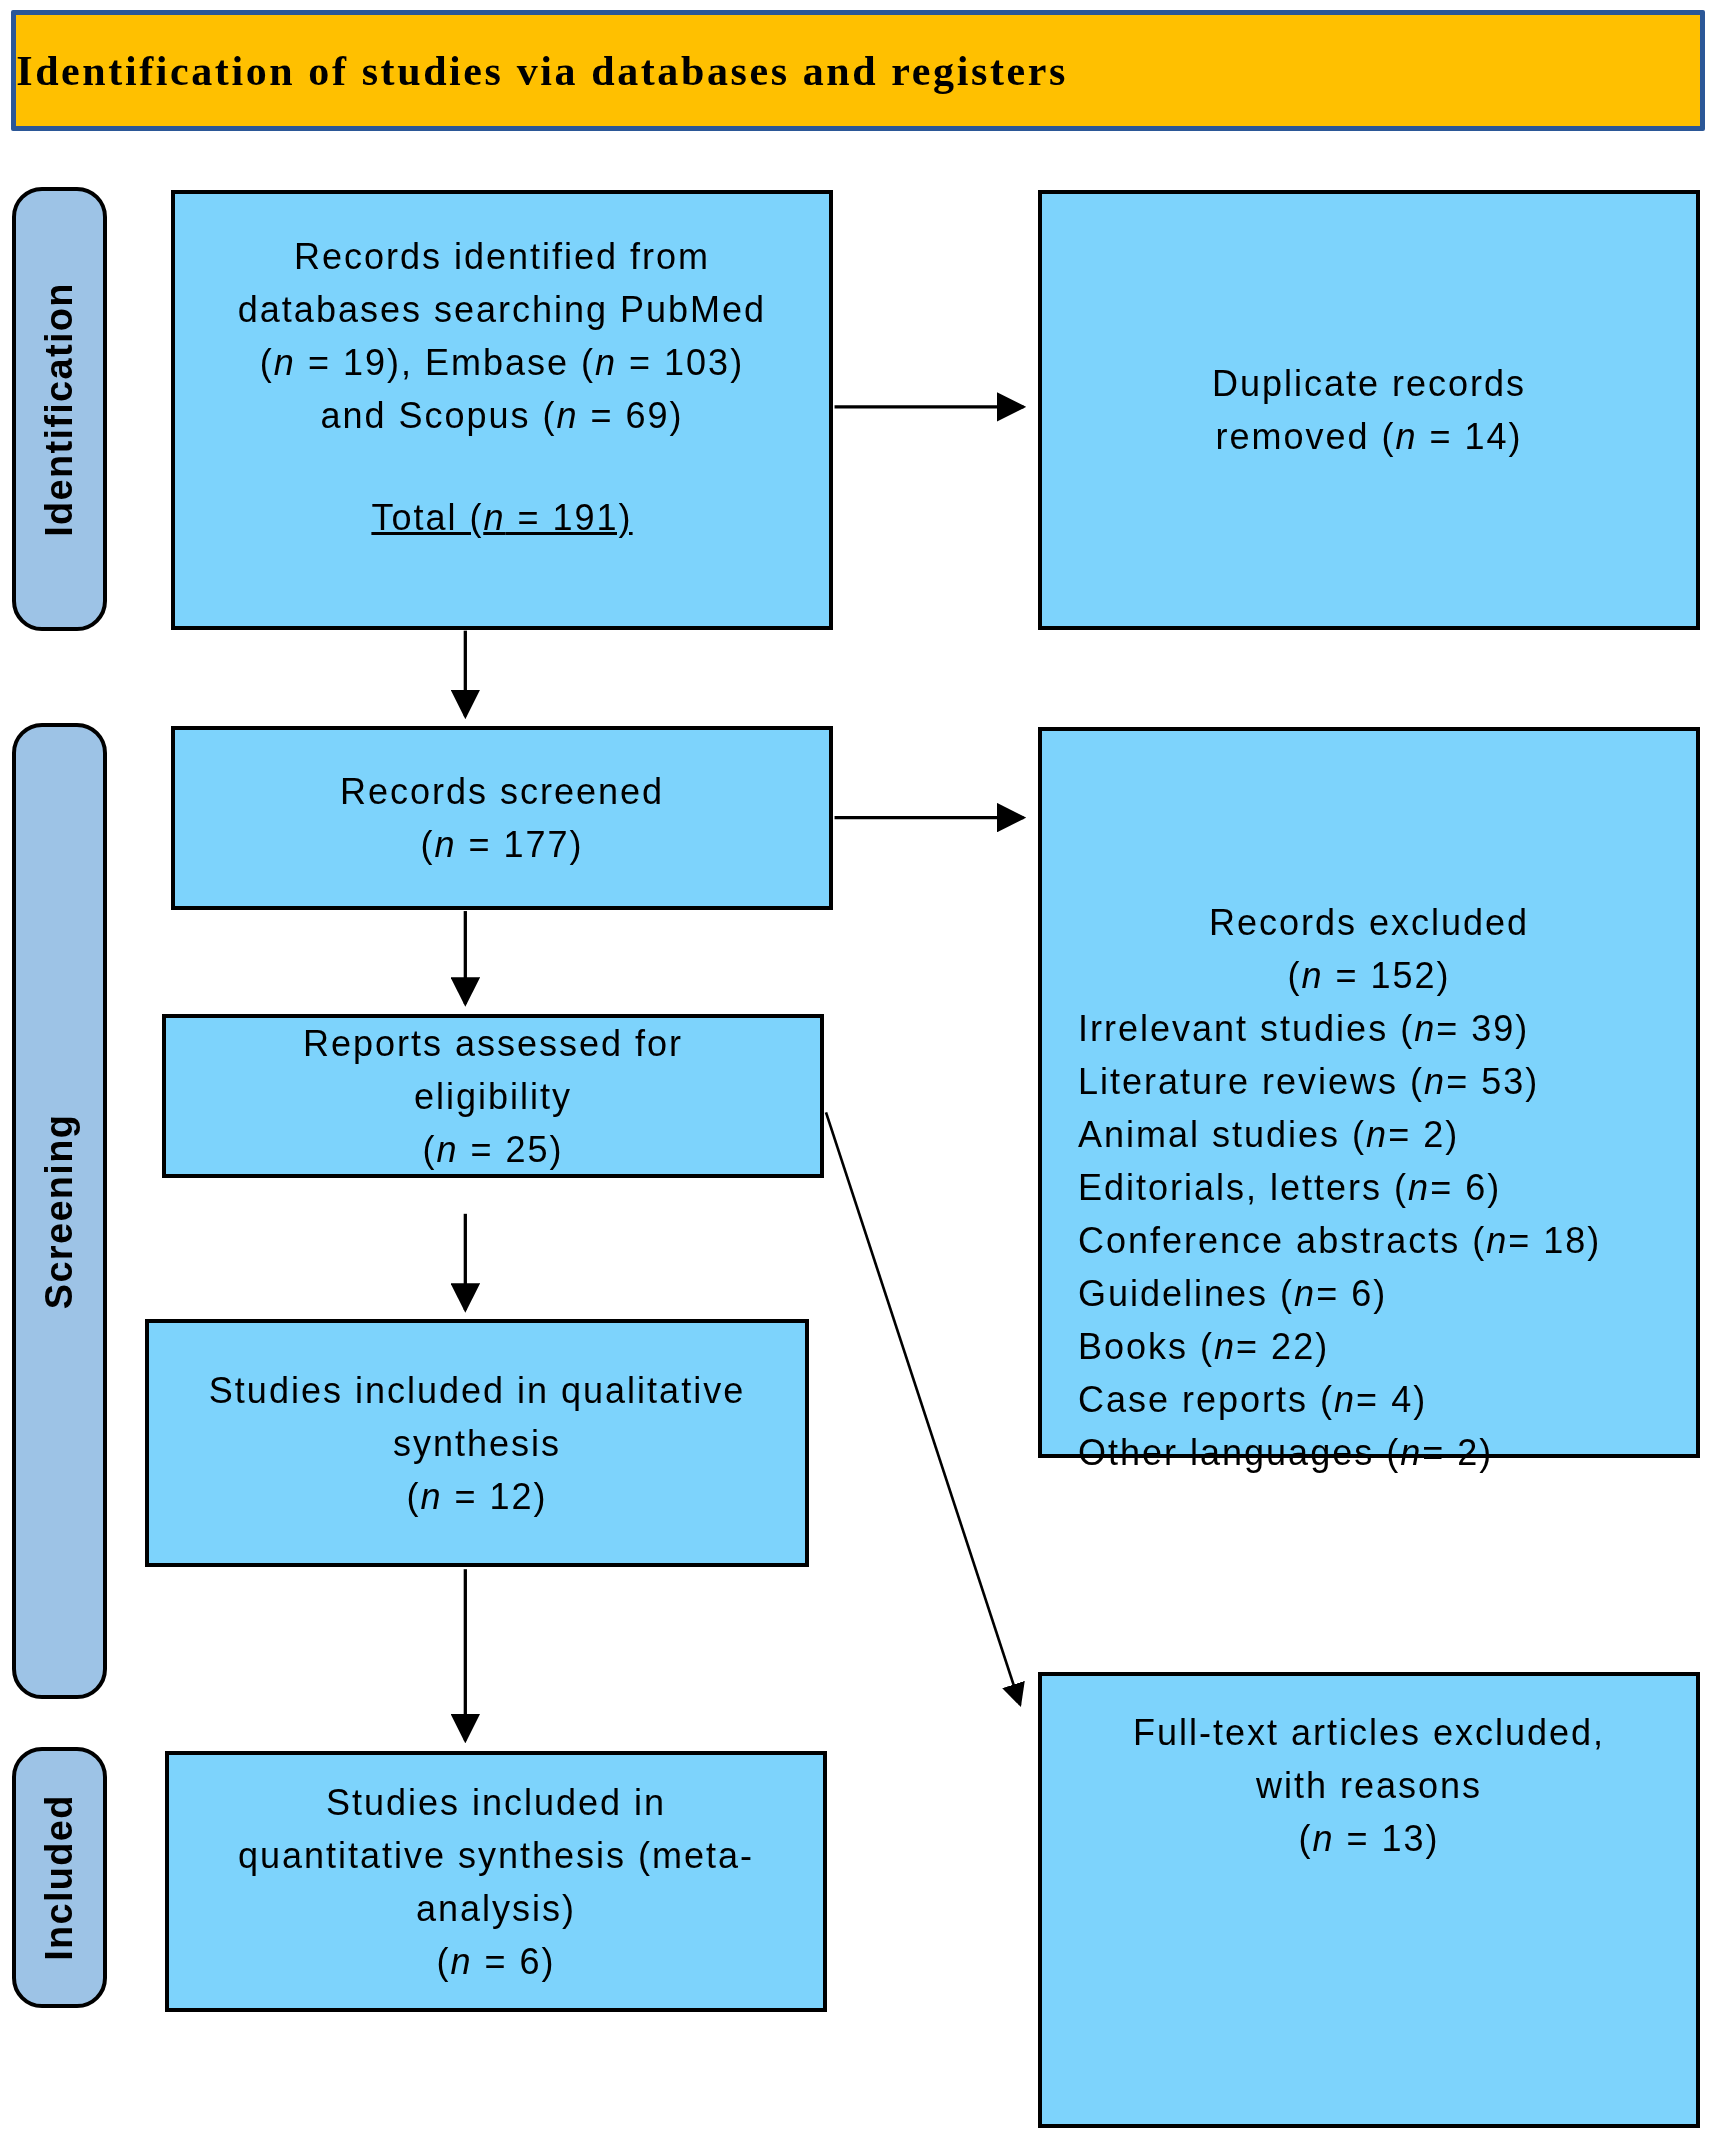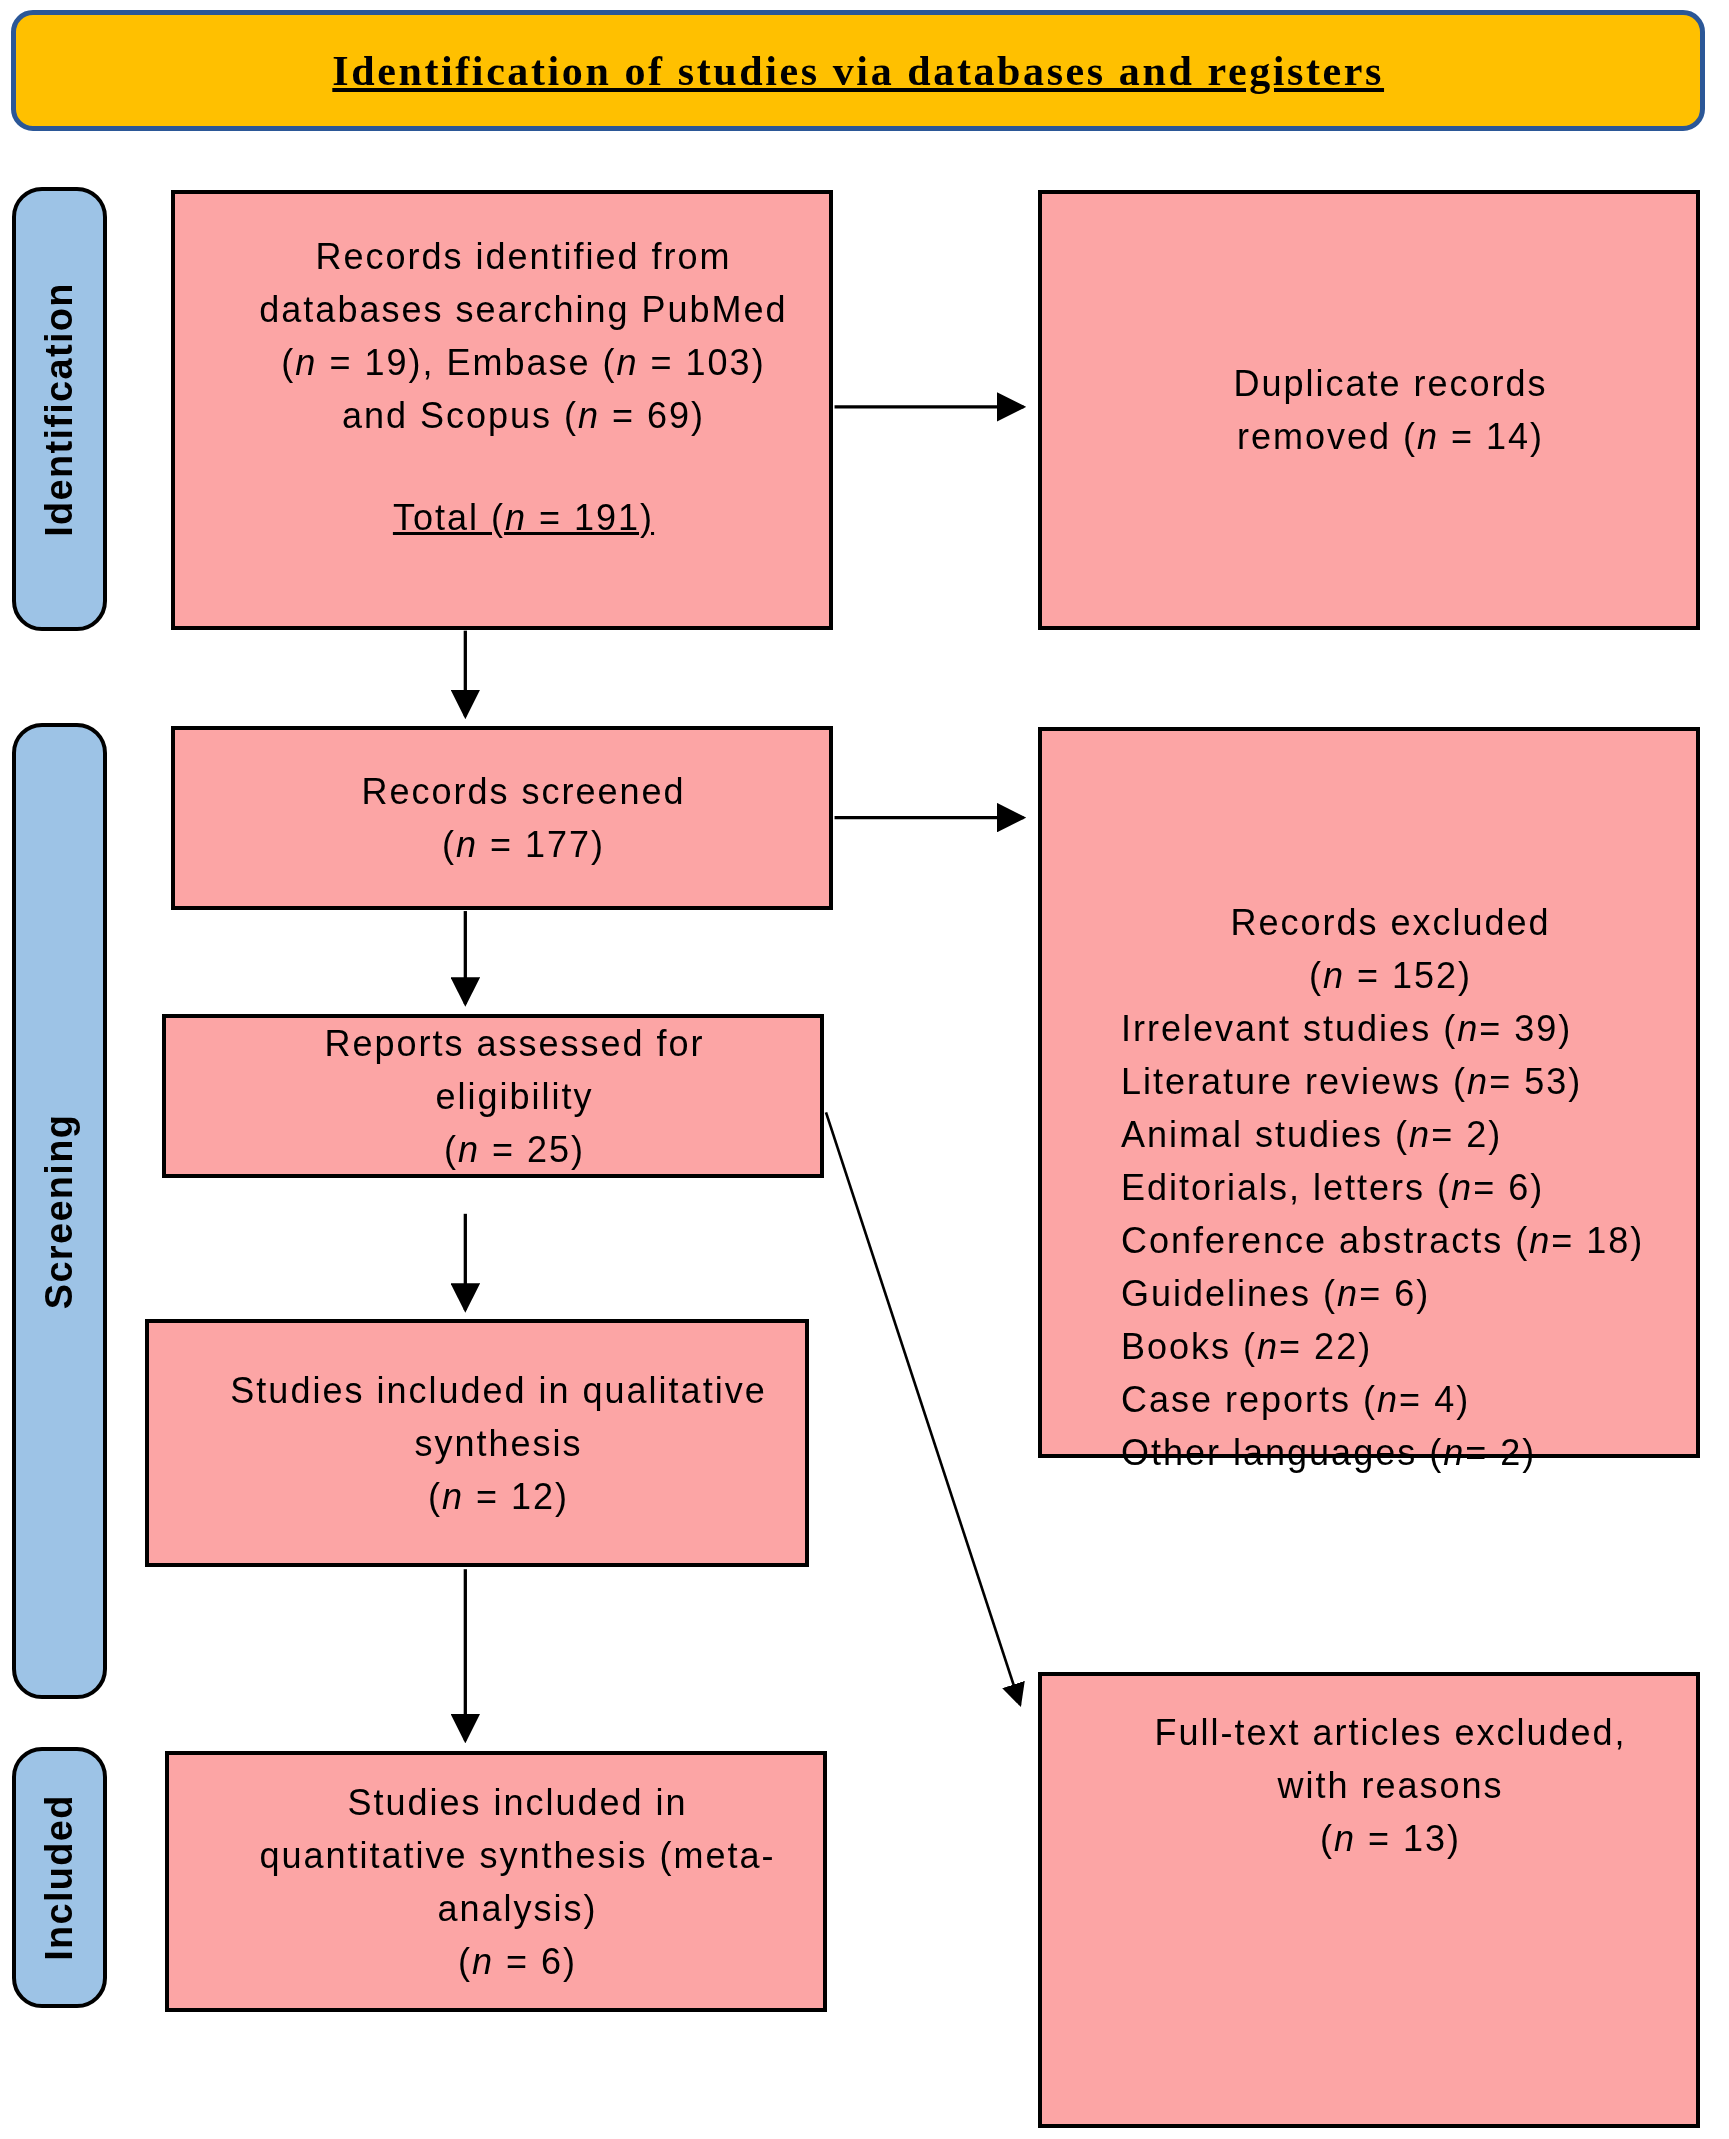--- a/index.html
+++ b/index.html
@@ -9,23 +9,23 @@
     background:#ffffff;
     font-family:"Liberation Sans", sans-serif;
     color:#000;
     overflow:hidden;
   }
   
   .banner{
     position:absolute;left:11.2px;top:10px;width:1694px;height:121px;
     box-sizing:border-box;
     border:5.3px solid #2B5797;
-    border-radius:22px;
+    border-radius:2px;
     background:#FFC000;
-    display:flex;align-items:center;justify-content:center;text-decoration:underline;
+    display:flex;align-items:center;justify-content:flex-start;
   }
   .banner span{
     font-family:"Liberation Serif", serif;
     font-weight:bold;
     font-size:42px;
     letter-spacing:2.6px;
   }
   
   .stage{
     position:absolute;left:12px;width:95px;
@@ -42,26 +42,25 @@
     font-size:38px;
     letter-spacing:1.3px;
   }
   #stage-identification{top:187px;height:444px;}
   #stage-screening{top:723px;height:976px;}
   #stage-included{top:1747px;height:261px;}
   
   .fbox{
     position:absolute;
     box-sizing:border-box;
-    background:#fca5a5;
+    background:#7dd3fc;
     border:4.6px solid #000;
     font-size:36px;
     line-height:53px;
     letter-spacing:2px;
-    padding-left:43px;
   }
   .fbox.center{
     display:flex;align-items:center;justify-content:center;
     text-align:center;
   }
   .fbox .inner{width:100%;}
   #box-records-identified{left:171px;top:190px;width:662px;height:440px;text-align:center;padding-top:36px;}
   #box-records-identified .para2{margin-top:49px;text-decoration:underline;}
   #box-duplicate-records{left:1038px;top:190px;width:662px;height:440px;}
   #box-records-screened{left:171px;top:726px;width:662px;height:184px;}

